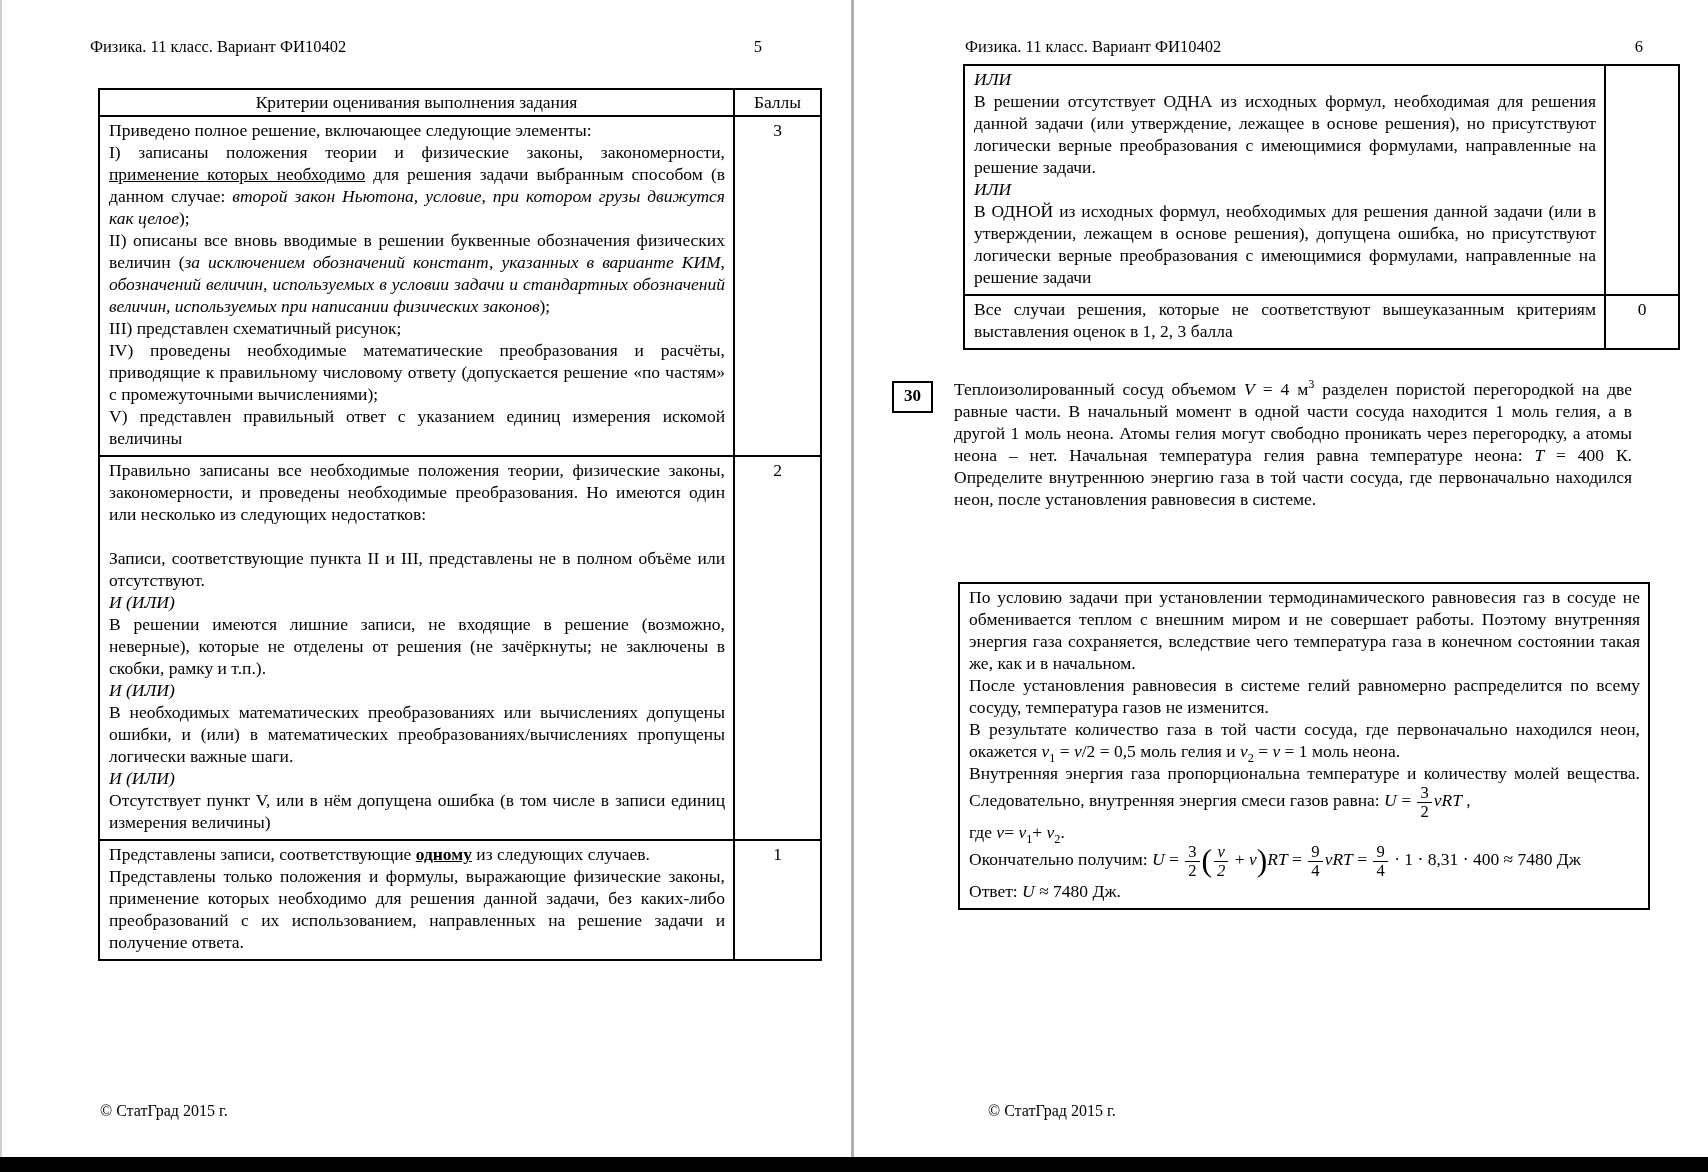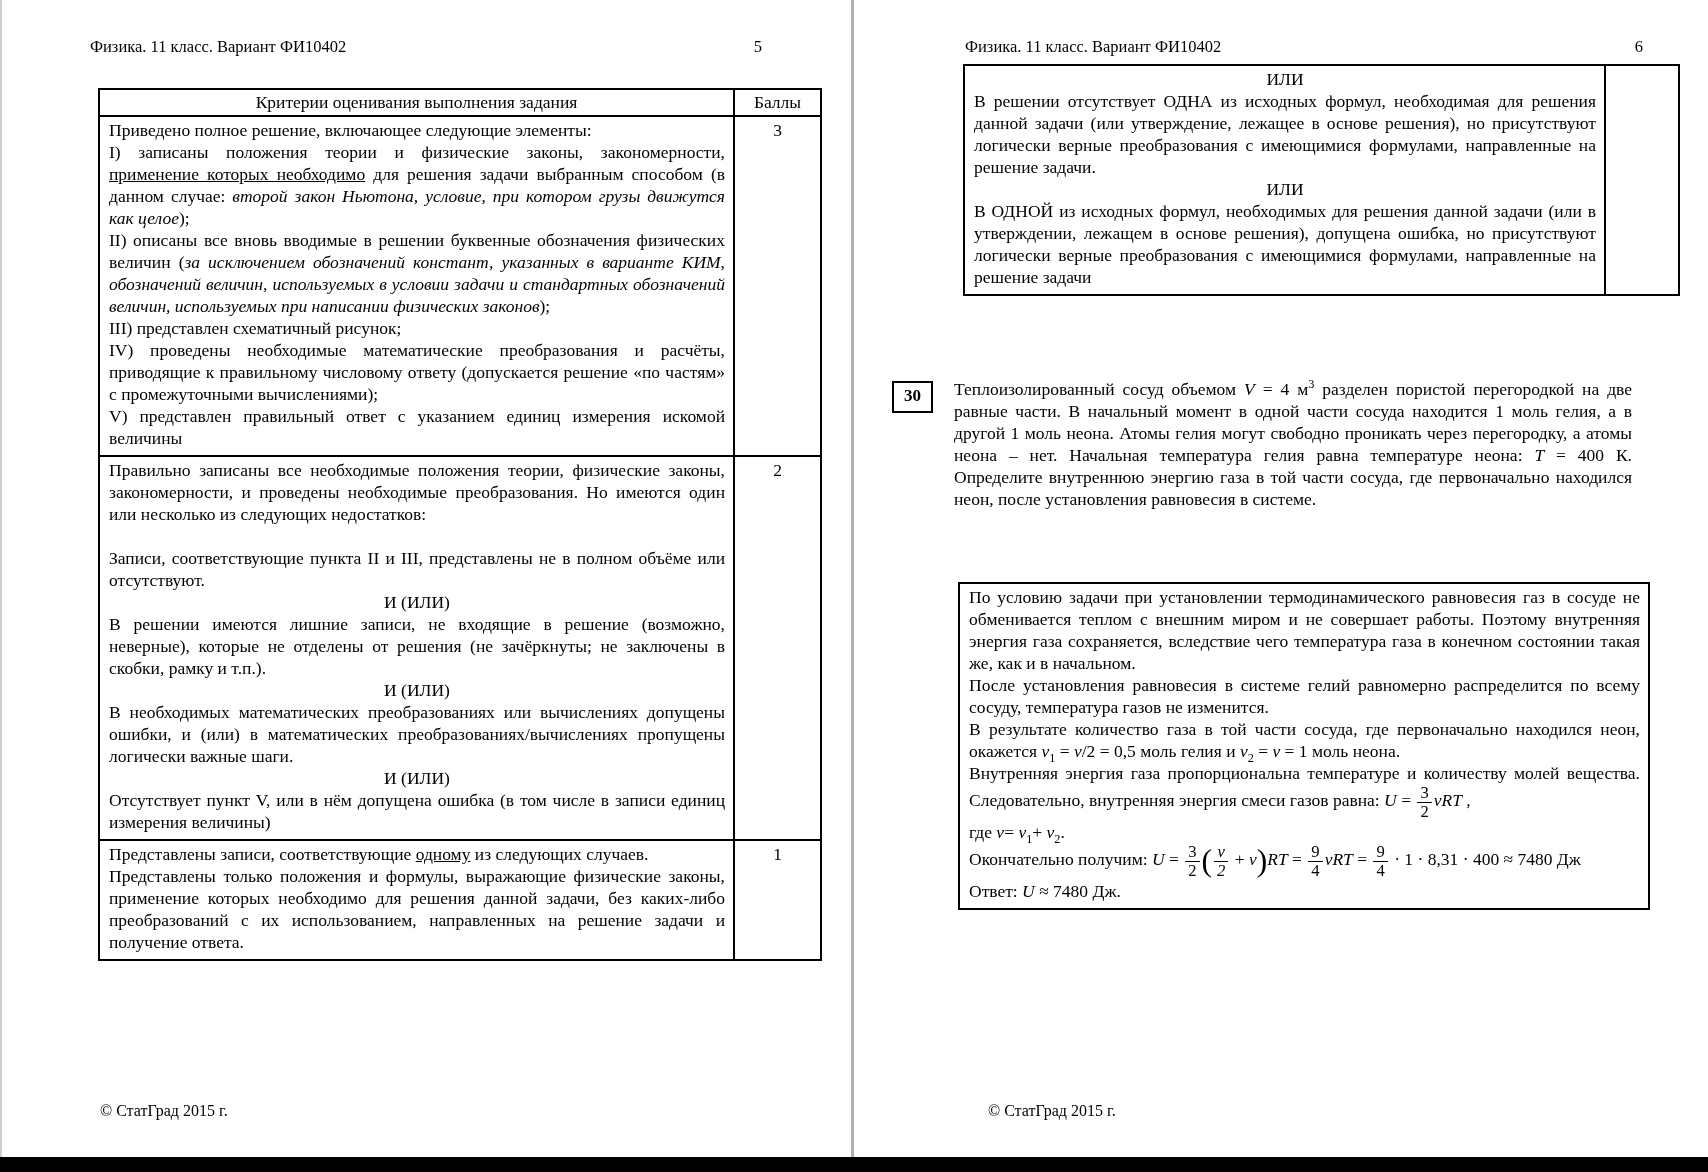--- a/index.html
+++ b/index.html
@@ -30,34 +30,34 @@
   .left-table .col-crit{width:625px;}
   .left-table .col-score{width:77px;}
 
   .top-table{top:64px;left:109px;width:692px;}
   .top-table .col-crit2{width:622px;}
   .top-table .col-score2{width:70px;}
 
   .sol-table{top:582px;left:104px;width:692px;}
 
   .para{text-align:justify;}
-  .para.center{text-align:center;}
+  .para.center{text-align:left;font-style:italic;}
 
   .problem{position:absolute;top:378px;left:38px;width:740px;font-size:17.5px;line-height:22px;}
   .pnum-box{position:absolute;left:0;top:3px;width:37px;height:28px;border:2px solid #000;
     font-weight:bold;font-size:17px;text-align:center;line-height:25px;}
   .ptext{margin-left:62px;}
 
   .pg-footer{position:absolute;top:1102px;font-size:16px;}
   .page-left .pg-footer{left:98px;}
   .page-right .pg-footer{left:134px;}
 
   .i{font-style:italic;}
   .u{text-decoration:underline;}
-  .bu{font-weight:normal;text-decoration:underline;}
+  .bu{font-weight:bold;text-decoration:underline;}
   .sup{vertical-align:super;font-size:0.7em;line-height:0;}
   .sub{vertical-align:sub;font-size:0.7em;line-height:0;}
   .bigp{font-size:1.8em;line-height:0;vertical-align:middle;}
   .frac{display:inline-block;text-align:center;vertical-align:middle;line-height:1.08;margin:0 2px;font-size:0.95em;}
   .frac .num{display:block;border-bottom:1.5px solid #000;padding:0 3px;}
   .frac .den{display:block;padding:0 3px;}
 </style>
 </head>
 <body>
 
@@ -125,20 +125,26 @@
       <tbody>
         <tr>
           <td class="col-crit2 cell-text">
               <div class="para center"><span>ИЛИ</span></div>
               <div class="para"><span>В решении отсутствует ОДНА из исходных формул, необходимая для решения данной задачи (или утверждение, лежащее в основе решения), но присутствуют логически верные преобразования с имеющимися формулами, направленные на решение задачи.</span></div>
               <div class="para center"><span>ИЛИ</span></div>
               <div class="para"><span>В ОДНОЙ из исходных формул, необходимых для решения данной задачи (или в утверждении, лежащем в основе решения), допущена ошибка, но присутствуют логически верные преобразования с имеющимися формулами, направленные на решение задачи</span></div>
             </td>
           <td class="col-score2 cell-score"></td>
         </tr>
+        <tr>
+          <td class="col-crit2 cell-text">
+              <div class="para"><span>Все случаи решения, которые не соответствуют вышеуказанным критериям  выставления оценок в 1, 2, 3 балла</span></div>
+            </td>
+          <td class="col-score2 cell-score">0</td>
+        </tr>
       </tbody>
     </table>
 
     <div class="problem">
       <div class="pnum-box">30</div>
       <div class="ptext">
           <div class="para"><span>Теплоизолированный сосуд объемом </span><span class="i">V</span><span> = 4 м</span><span class="sup">3</span><span> разделен пористой перегородкой на две равные части. В начальный момент в одной части сосуда находится 1 моль гелия, а в другой 1 моль неона. Атомы гелия могут свободно проникать через перегородку, а атомы неона – нет. Начальная температура гелия равна температуре неона: </span><span class="i">T</span><span> = 400 К. Определите внутреннюю энергию газа в той части сосуда, где первоначально находился неон, после установления равновесия в системе.</span></div>
         </div>
     </div>
 

